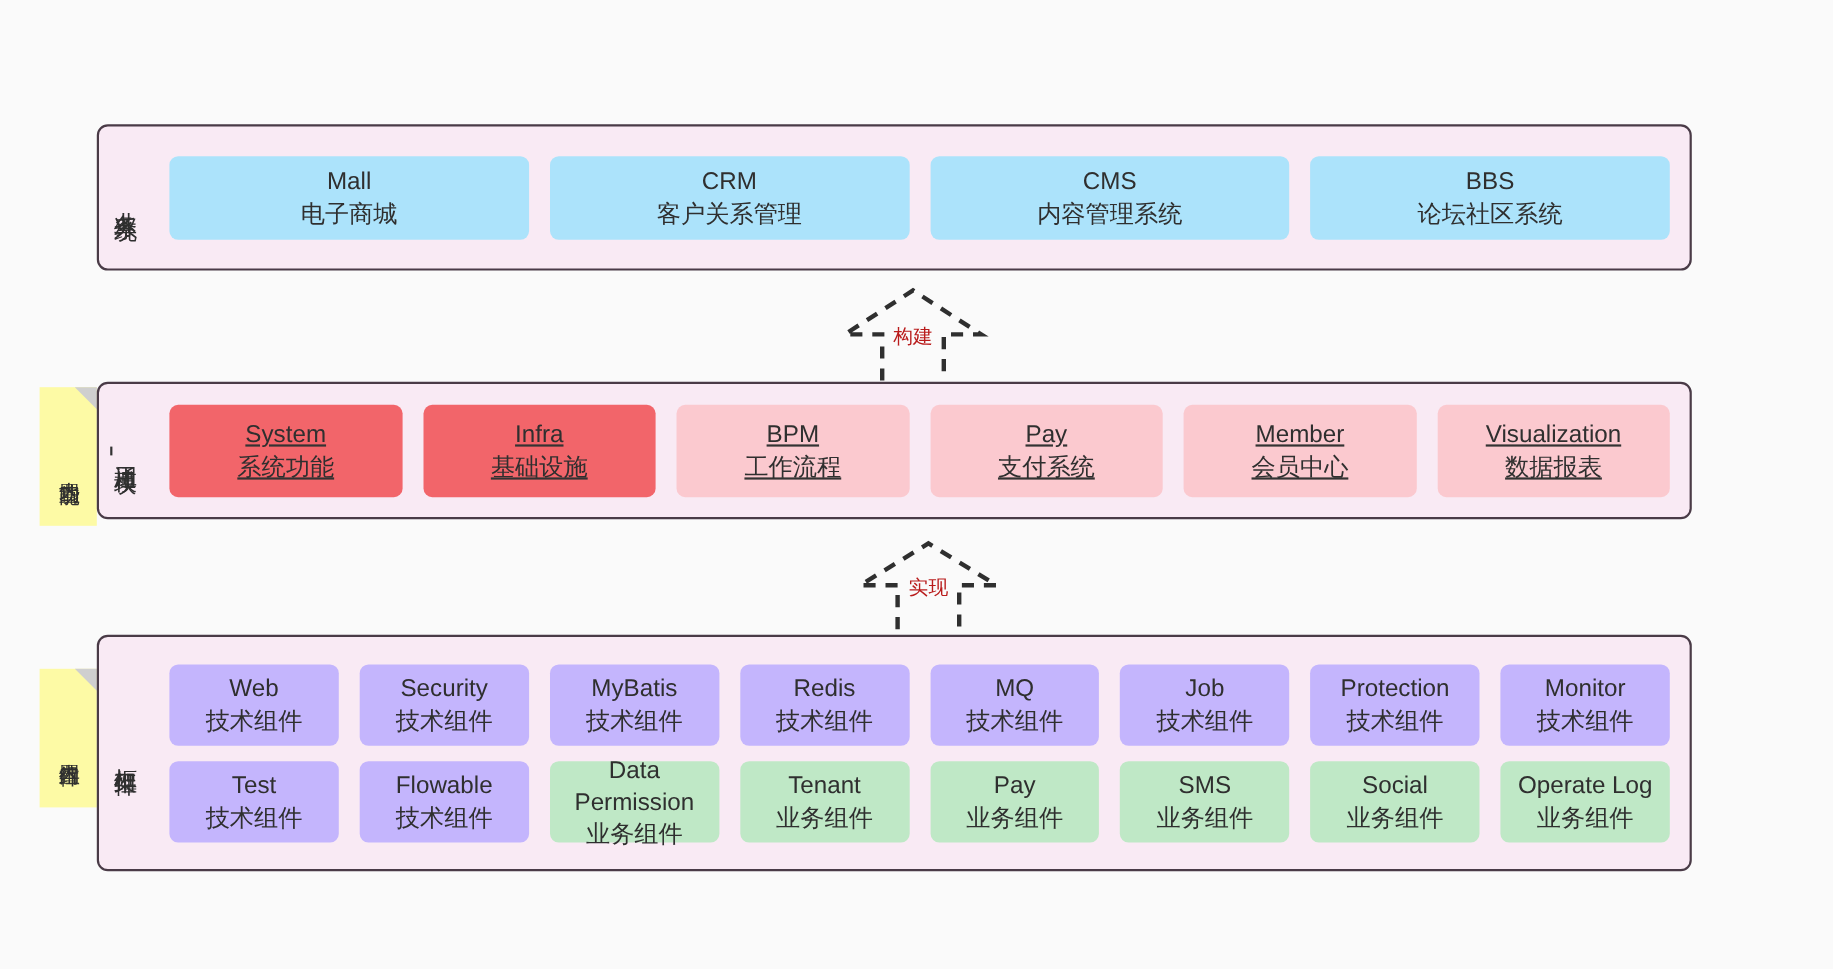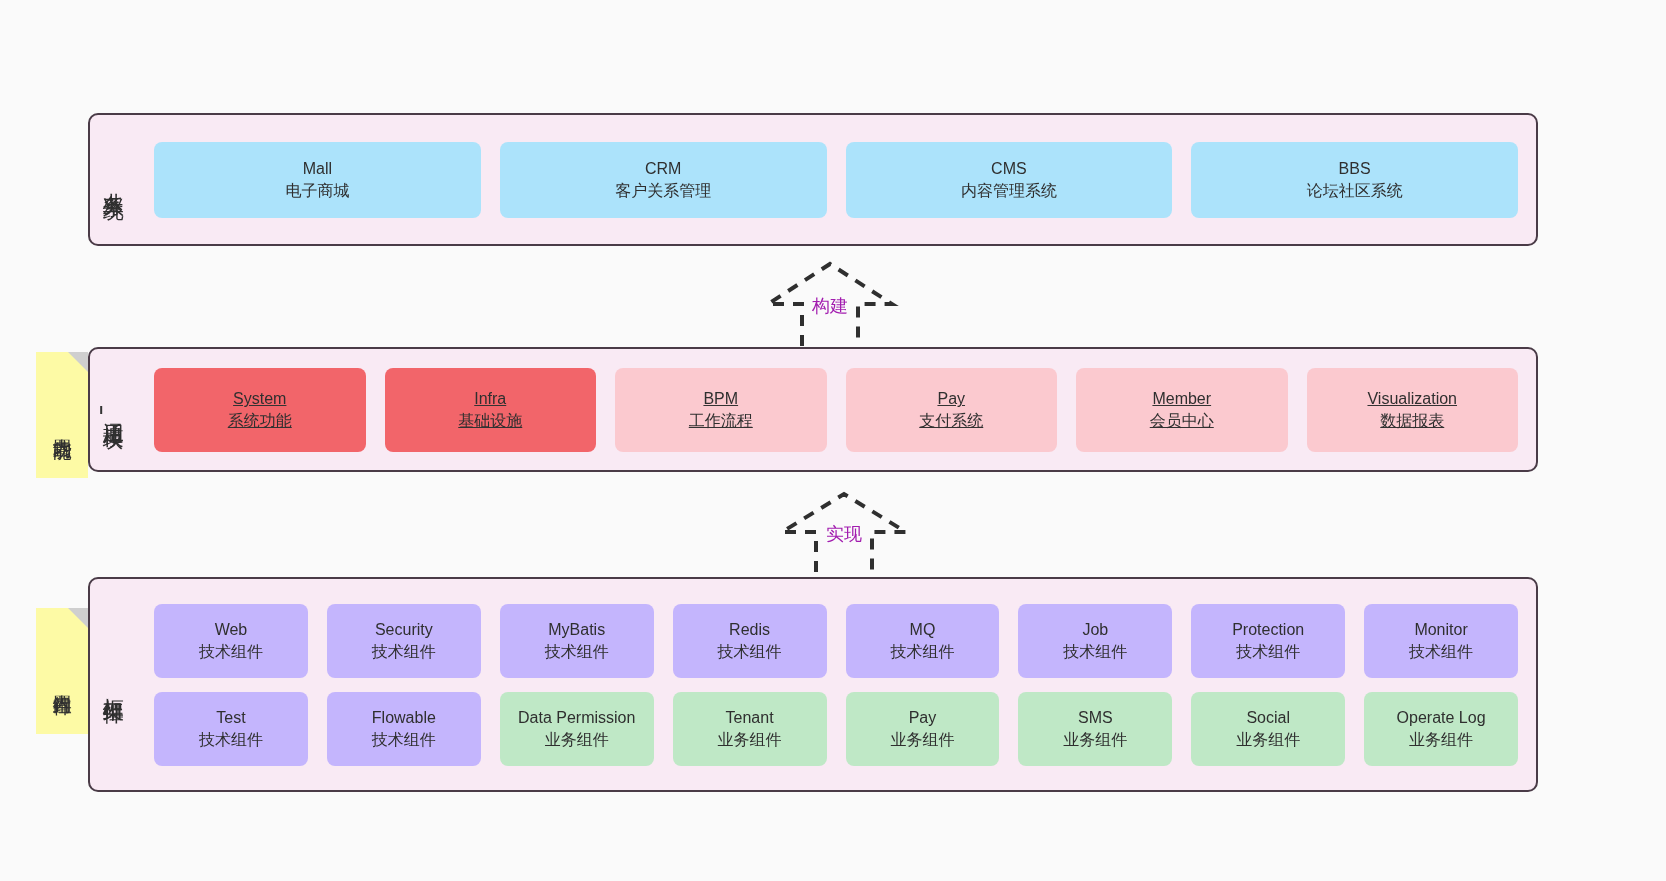--- a/index.html
+++ b/index.html
@@ -54,21 +54,21 @@
   .row > .node{flex:1 1 0;}
 
   
   .node{
     border-radius:8px;
     display:flex;
     flex-direction:column;
     align-items:center;
     justify-content:center;
     text-align:center;
-    font-size:16px;
+    font-size:22px;
     line-height:1.32;
     color:#2f2f2f;
     box-sizing:border-box;
     padding:6px 4px;
     min-width:0;
   }
   .node .t1{display:block;}
   .node .t2{display:block;}
   .biz{background:#ace3fb;height:76px;}
   .mod-strong{background:#f2656a;height:84px;}
@@ -100,21 +100,21 @@
     border-left:20px solid transparent;
     border-top:20px solid #cfcfcf;
   }
 
   
   .arrow{position:absolute;}
   .arrow svg{display:block;overflow:visible;}
   .arrow-label{
     position:absolute;
     font-size:18px;
-    color:#a21caf;
+    color:#b91c1c;
     background:#fafafa;
     padding:0 2px;
     white-space:nowrap;
     left:50%;
     transform:translateX(-50%);
   }
 </style>
 </head>
 <body>
 

